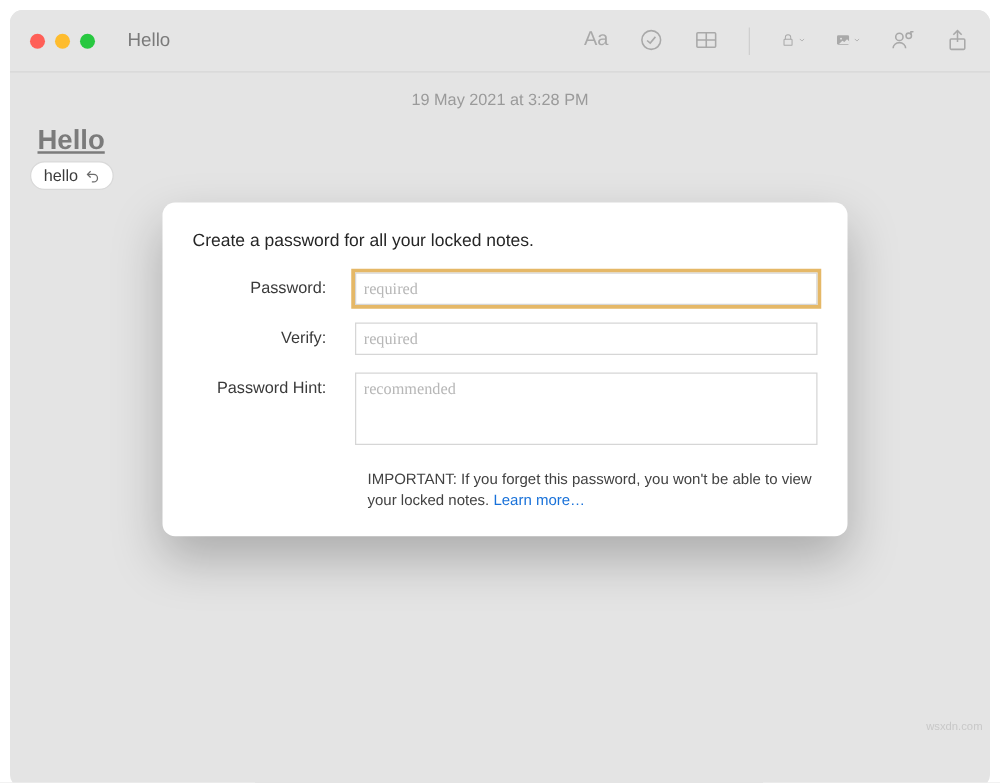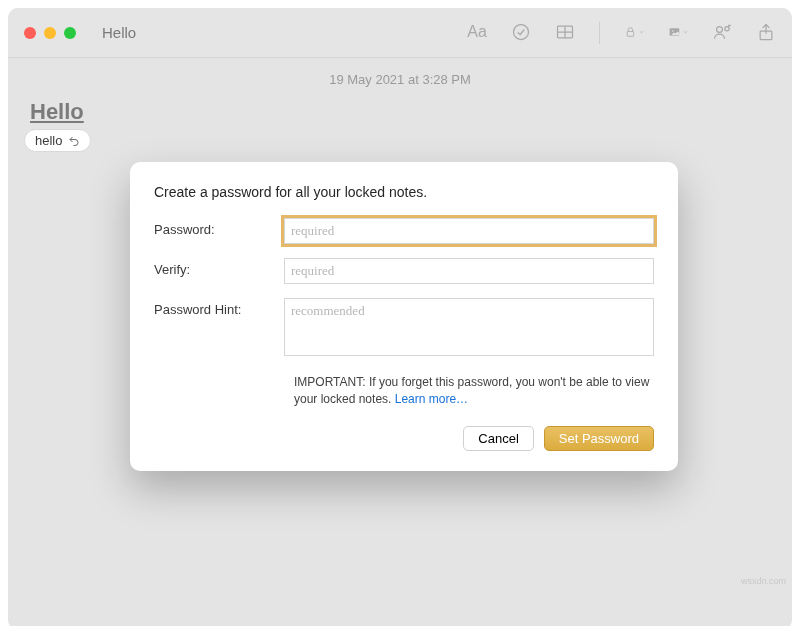--- a/index.html
+++ b/index.html
@@ -96,21 +96,21 @@
       color: #262626;
       margin-bottom: 18px;
     }
     .form-row {
       display: flex;
       align-items: flex-start;
       margin-bottom: 14px;
     }
     .form-label {
       width: 130px;
-      text-align: left;
+      text-align: right;
       padding-right: 23px;
       font-size: 13px;
       color: #3a3a3a;
       padding-top: 4px;
     }
     .form-field {
       flex: 1;
     }
     .form-field input, .form-field textarea {
       width: 100%;
@@ -265,20 +265,16 @@
       <div class="form-label">Password Hint:</div>
       <div class="form-field">
         <textarea placeholder="recommended" style=""></textarea>
       </div>
     </div>
 
     <div class="important">
       <span>IMPORTANT: If you forget this password, you won't be able to view your locked notes. </span><a href="#">Learn more…</a>
     </div>
 
-    <div class="dlg-buttons">
-      <button class="btn">Cancel</button>
-      <button class="btn btn-primary">Set Password</button>
-    </div>
   </div>
 </div>
 
 <div class="watermark">wsxdn.com</div>
 
 </body></html>

